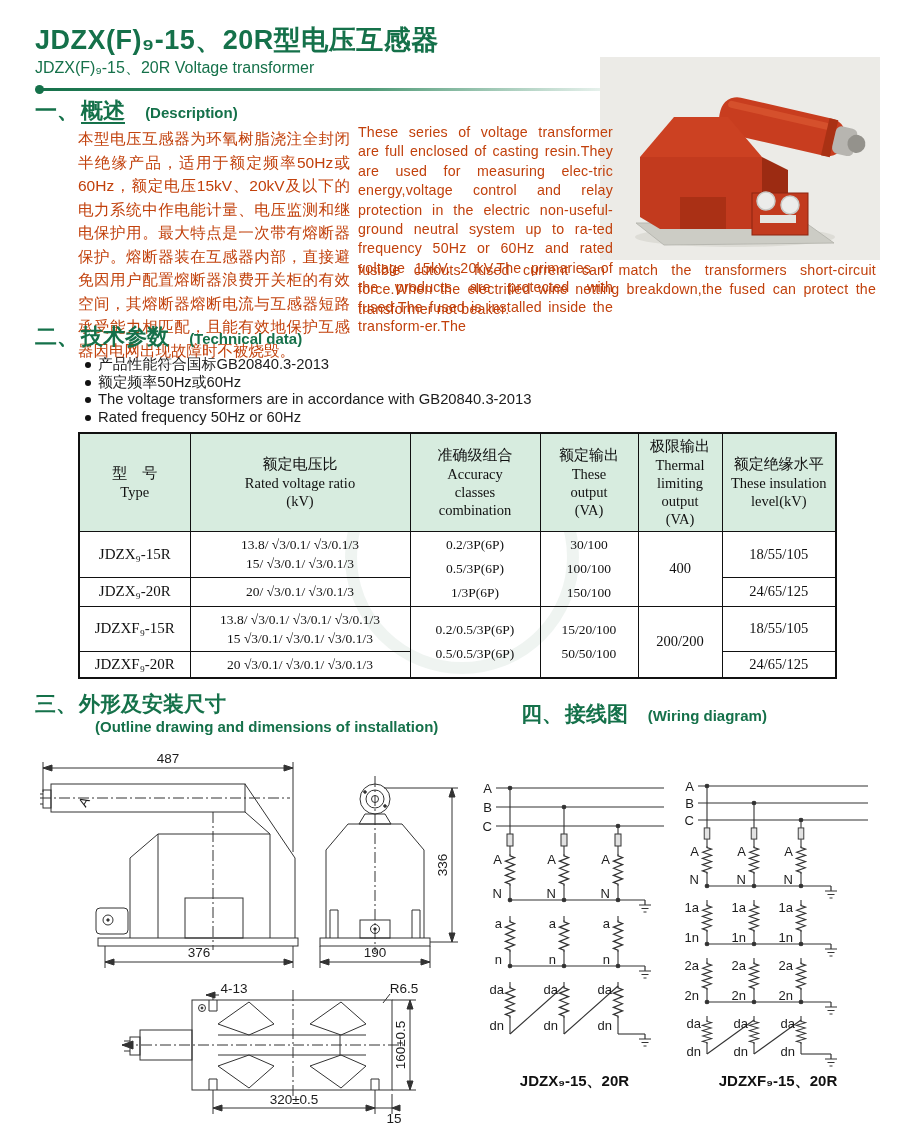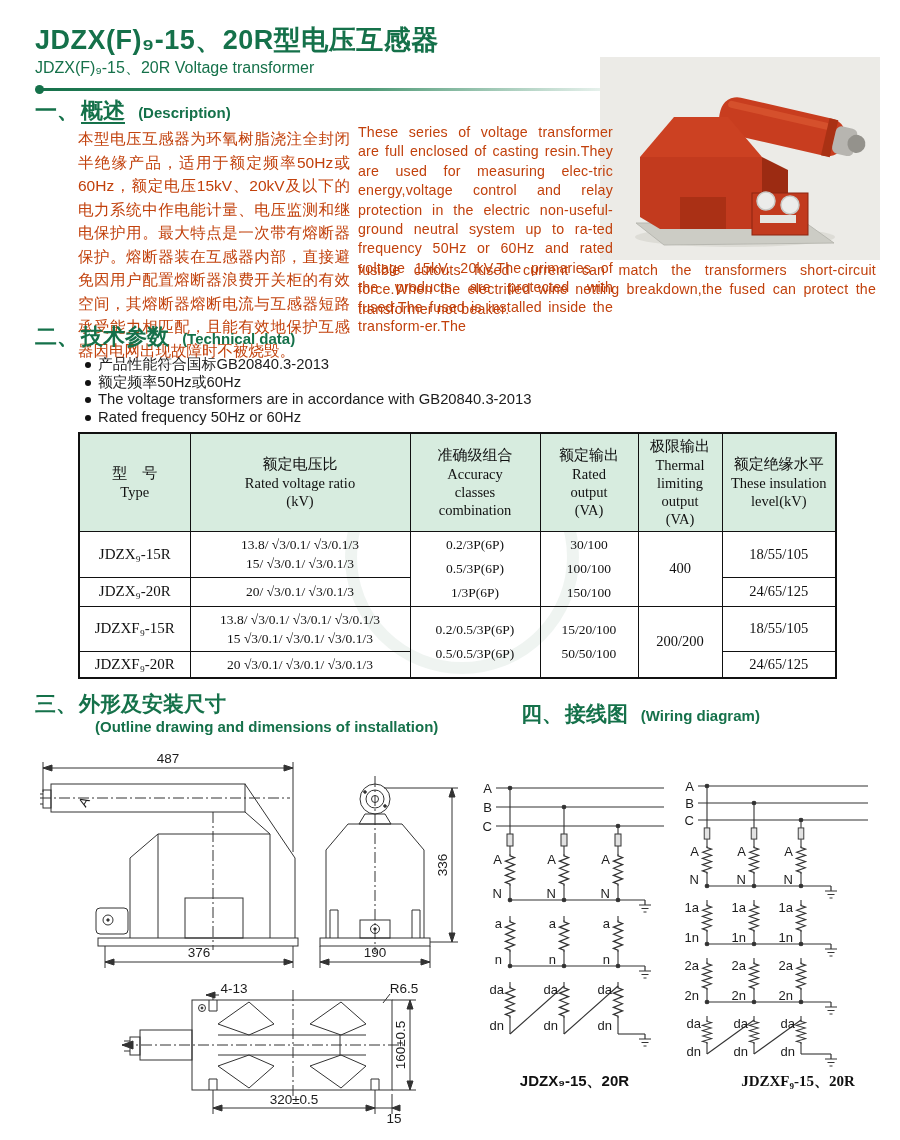--- a/index.html
+++ b/index.html
@@ -6,21 +6,21 @@
   .page{position:relative;width:900px;height:1140px;background:#ffffff;
         font-family:"Liberation Sans",sans-serif;color:#222;overflow:hidden;}
   .abs{position:absolute;}
   .title{font-size:27px;font-weight:bold;color:#15714a;letter-spacing:.5px;white-space:nowrap;}
   .subtitle{font-size:16px;color:#15714a;white-space:nowrap;}
   .divider{height:3px;background:linear-gradient(to right,#15714a 0%,#4f9a77 55%,rgba(130,175,155,0) 100%);border-radius:2px;}
   .divider .dot{position:absolute;left:-3px;top:-3px;width:9px;height:9px;border-radius:50%;background:#15714a;}
   .sec-h{color:#15714a;font-weight:bold;font-size:22px;white-space:nowrap;}
   .sec-h .num{margin-right:2px;}
   .sec-h .u{text-decoration:underline;text-underline-offset:4px;}
-  .sec-h .en{font-size:15px;margin-left:7px;}
+  .sec-h .en{font-size:15px;margin-left:14px;}
   .sec-h2{color:#15714a;font-weight:bold;font-size:15px;white-space:nowrap;}
   .para{color:#c2410c;text-align:justify;}
   .para.cn{font-size:15.5px;line-height:23.5px;}
   .para.en{font-size:14.2px;line-height:19.4px;letter-spacing:.2px;}
   .bullets{font-size:14.8px;color:#1c1c1c;}
   .bullets .b-row{display:flex;line-height:17.6px;}
   .bullets .b-dot{flex:none;width:6px;height:6px;border-radius:50%;background:#111;margin:6px 7px 0 0;}
   table.spec{border-collapse:collapse;border:2px solid #111;font-family:"Liberation Serif",serif;color:#111;table-layout:fixed;}
   table.spec th,table.spec td{border:1px solid #111;text-align:center;vertical-align:middle;padding:1px 2px;font-weight:normal;}
   table.spec thead tr{height:98px;background:#d7ecdf;}
@@ -141,21 +141,21 @@
             <div class="enl">(kV)</div>
           </th>
         <th>
             <div class="cnl">准确级组合</div>
             <div class="enl">Accuracy</div>
             <div class="enl">classes</div>
             <div class="enl">combination</div>
           </th>
         <th>
             <div class="cnl">额定输出</div>
-            <div class="enl">Rated</div>
+            <div class="enl">These</div>
             <div class="enl">output</div>
             <div class="enl">(VA)</div>
           </th>
         <th>
             <div class="cnl">极限输出</div>
             <div class="enl">Thermal</div>
             <div class="enl">limiting</div>
             <div class="enl">output</div>
             <div class="enl">(VA)</div>
           </th>
@@ -520,15 +520,15 @@
     <text x="17" y="224" text-anchor="end">2n</text>
       <text x="64" y="224" text-anchor="end">2n</text>
       <text x="111" y="224" text-anchor="end">2n</text>
     <text x="19" y="252" text-anchor="end">da</text>
       <text x="66" y="252" text-anchor="end">da</text>
       <text x="113" y="252" text-anchor="end">da</text>
     <text x="19" y="280" text-anchor="end">dn</text>
       <text x="66" y="280" text-anchor="end">dn</text>
       <text x="113" y="280" text-anchor="end">dn</text>
   </svg>
-  <div class="abs caption" style="left:708px;top:1072px;width:180px;font-family:Liberation Serif, serif;">JDZXF₉-15、20R</div>
+  <div class="abs caption" style="left:688px;top:1072px;width:180px;">JDZXF₉-15、20R</div>
 
 </div>
 
 </body></html>

